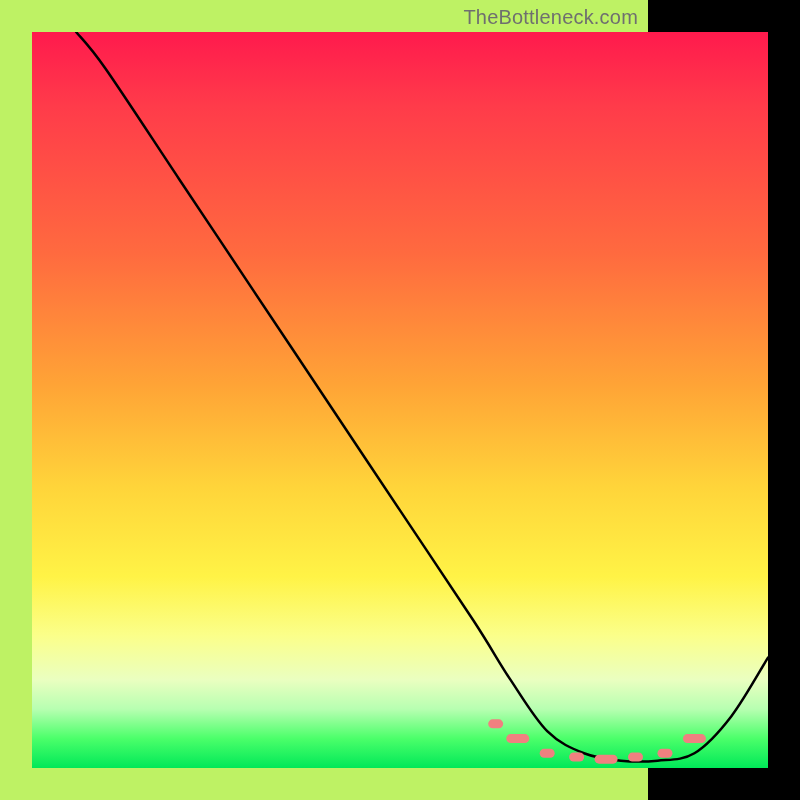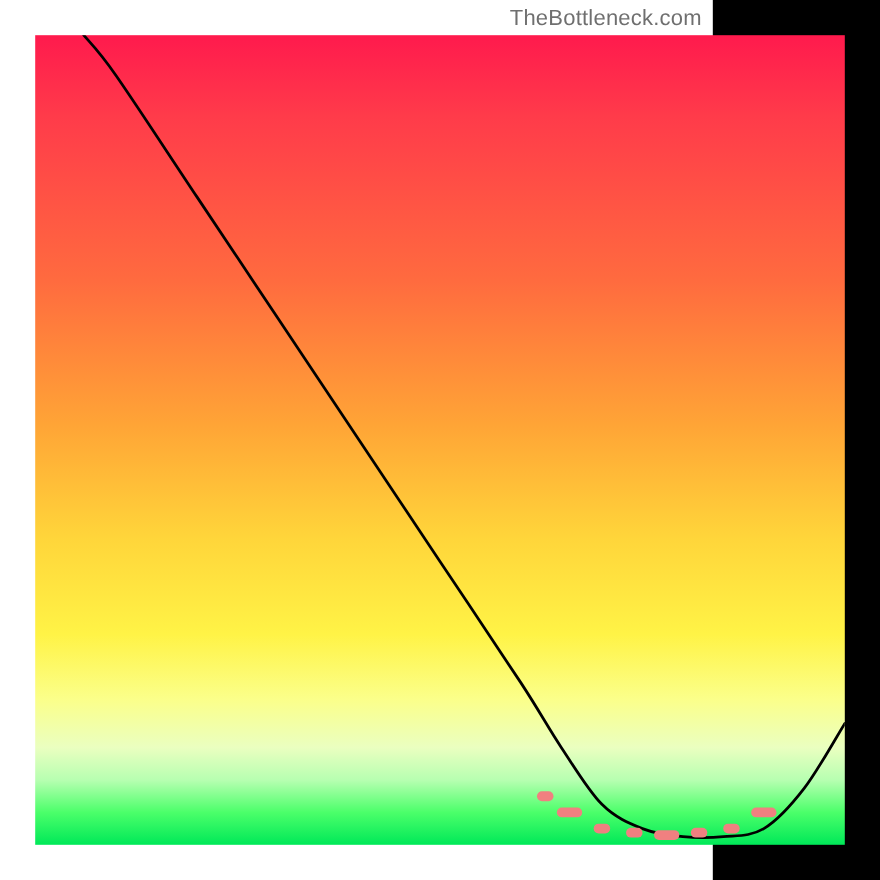--- a/index.html
+++ b/index.html
@@ -10,21 +10,21 @@
     background: #000;
     overflow: hidden;
     font-family: Arial, Helvetica, sans-serif;
   }
   .frame {
     position: absolute;
     left: 0;
     top: 0;
     width: 648px;
     height: 800px;
-    background: #ffffff;
+    background: #bef264;
   }
   .plot {
     position: absolute;
     left: 32px;
     top: 32px;
     width: 736px;
     height: 736px;
     
     background: linear-gradient(
       to bottom,

